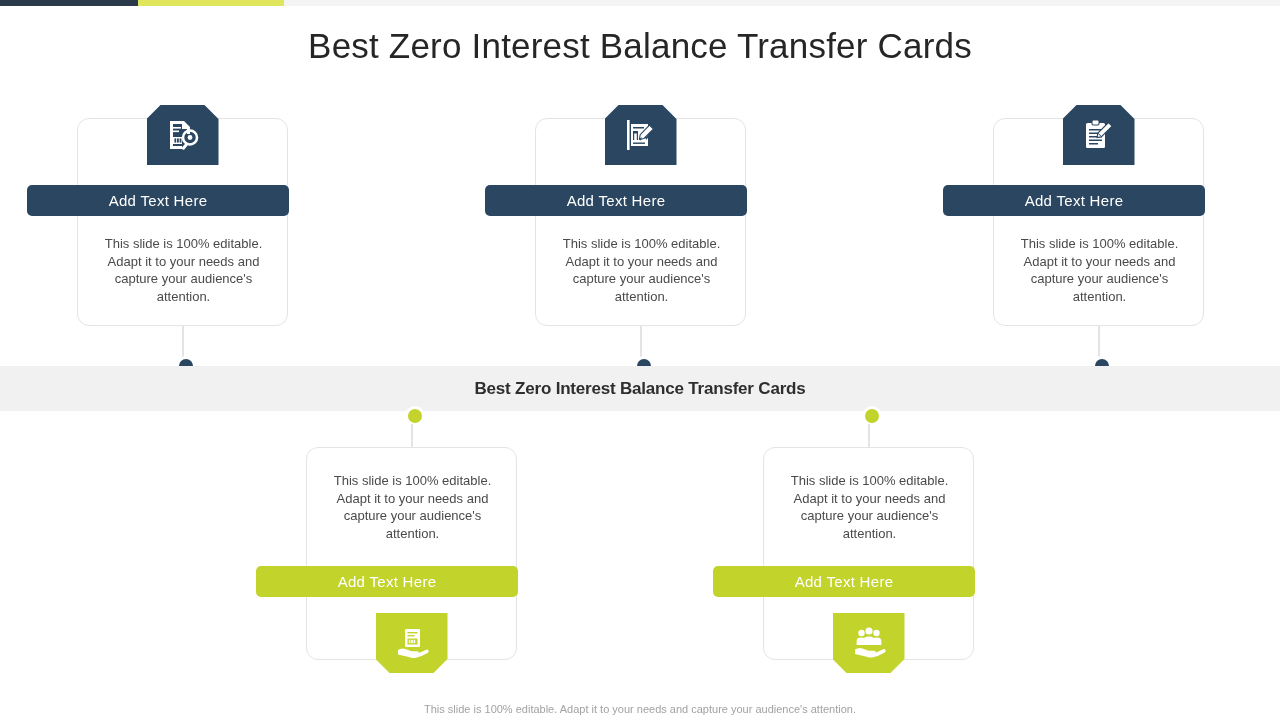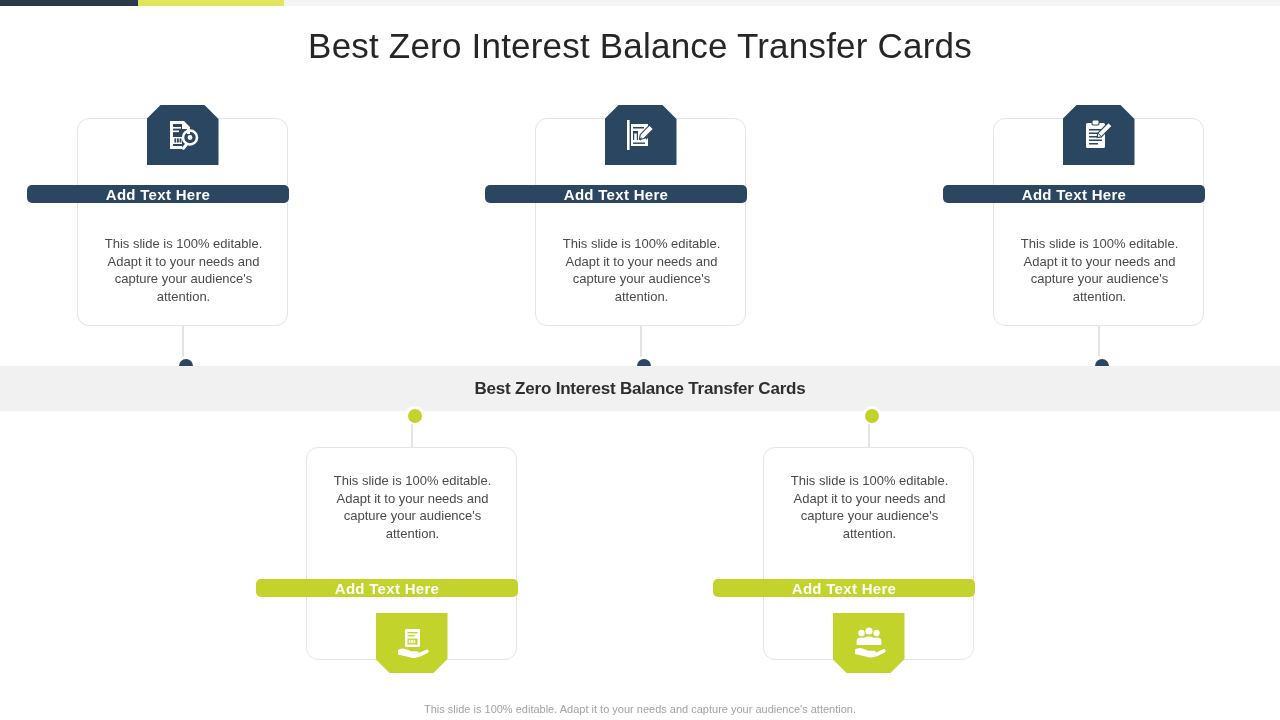--- a/index.html
+++ b/index.html
@@ -73,27 +73,27 @@
     background: #c2d32c;
     clip-path: polygon(0 0, 72px 0, 72px 46px, 58px 60px, 14px 60px, 0 46px);
   }
   .icon-badge svg { display: block; }
 
   
   .ribbon {
     position: absolute;
     left: -51px;
     width: 262px;
-    height: 18px;
+    height: 31px;
     border-radius: 5px;
     display: flex;
     align-items: center;
     justify-content: center;
     font-size: 15px;
-    font-weight: bold;
+    font-weight: normal;
     color: #ffffff;
     letter-spacing: .3px;
     white-space: nowrap;
   }
   .ribbon.navy  { background: #2b4660; top: 66px; }
   .ribbon.green { background: #c2d32c; bottom: 62px; }
 
   
   .card-body {
     position: absolute;

